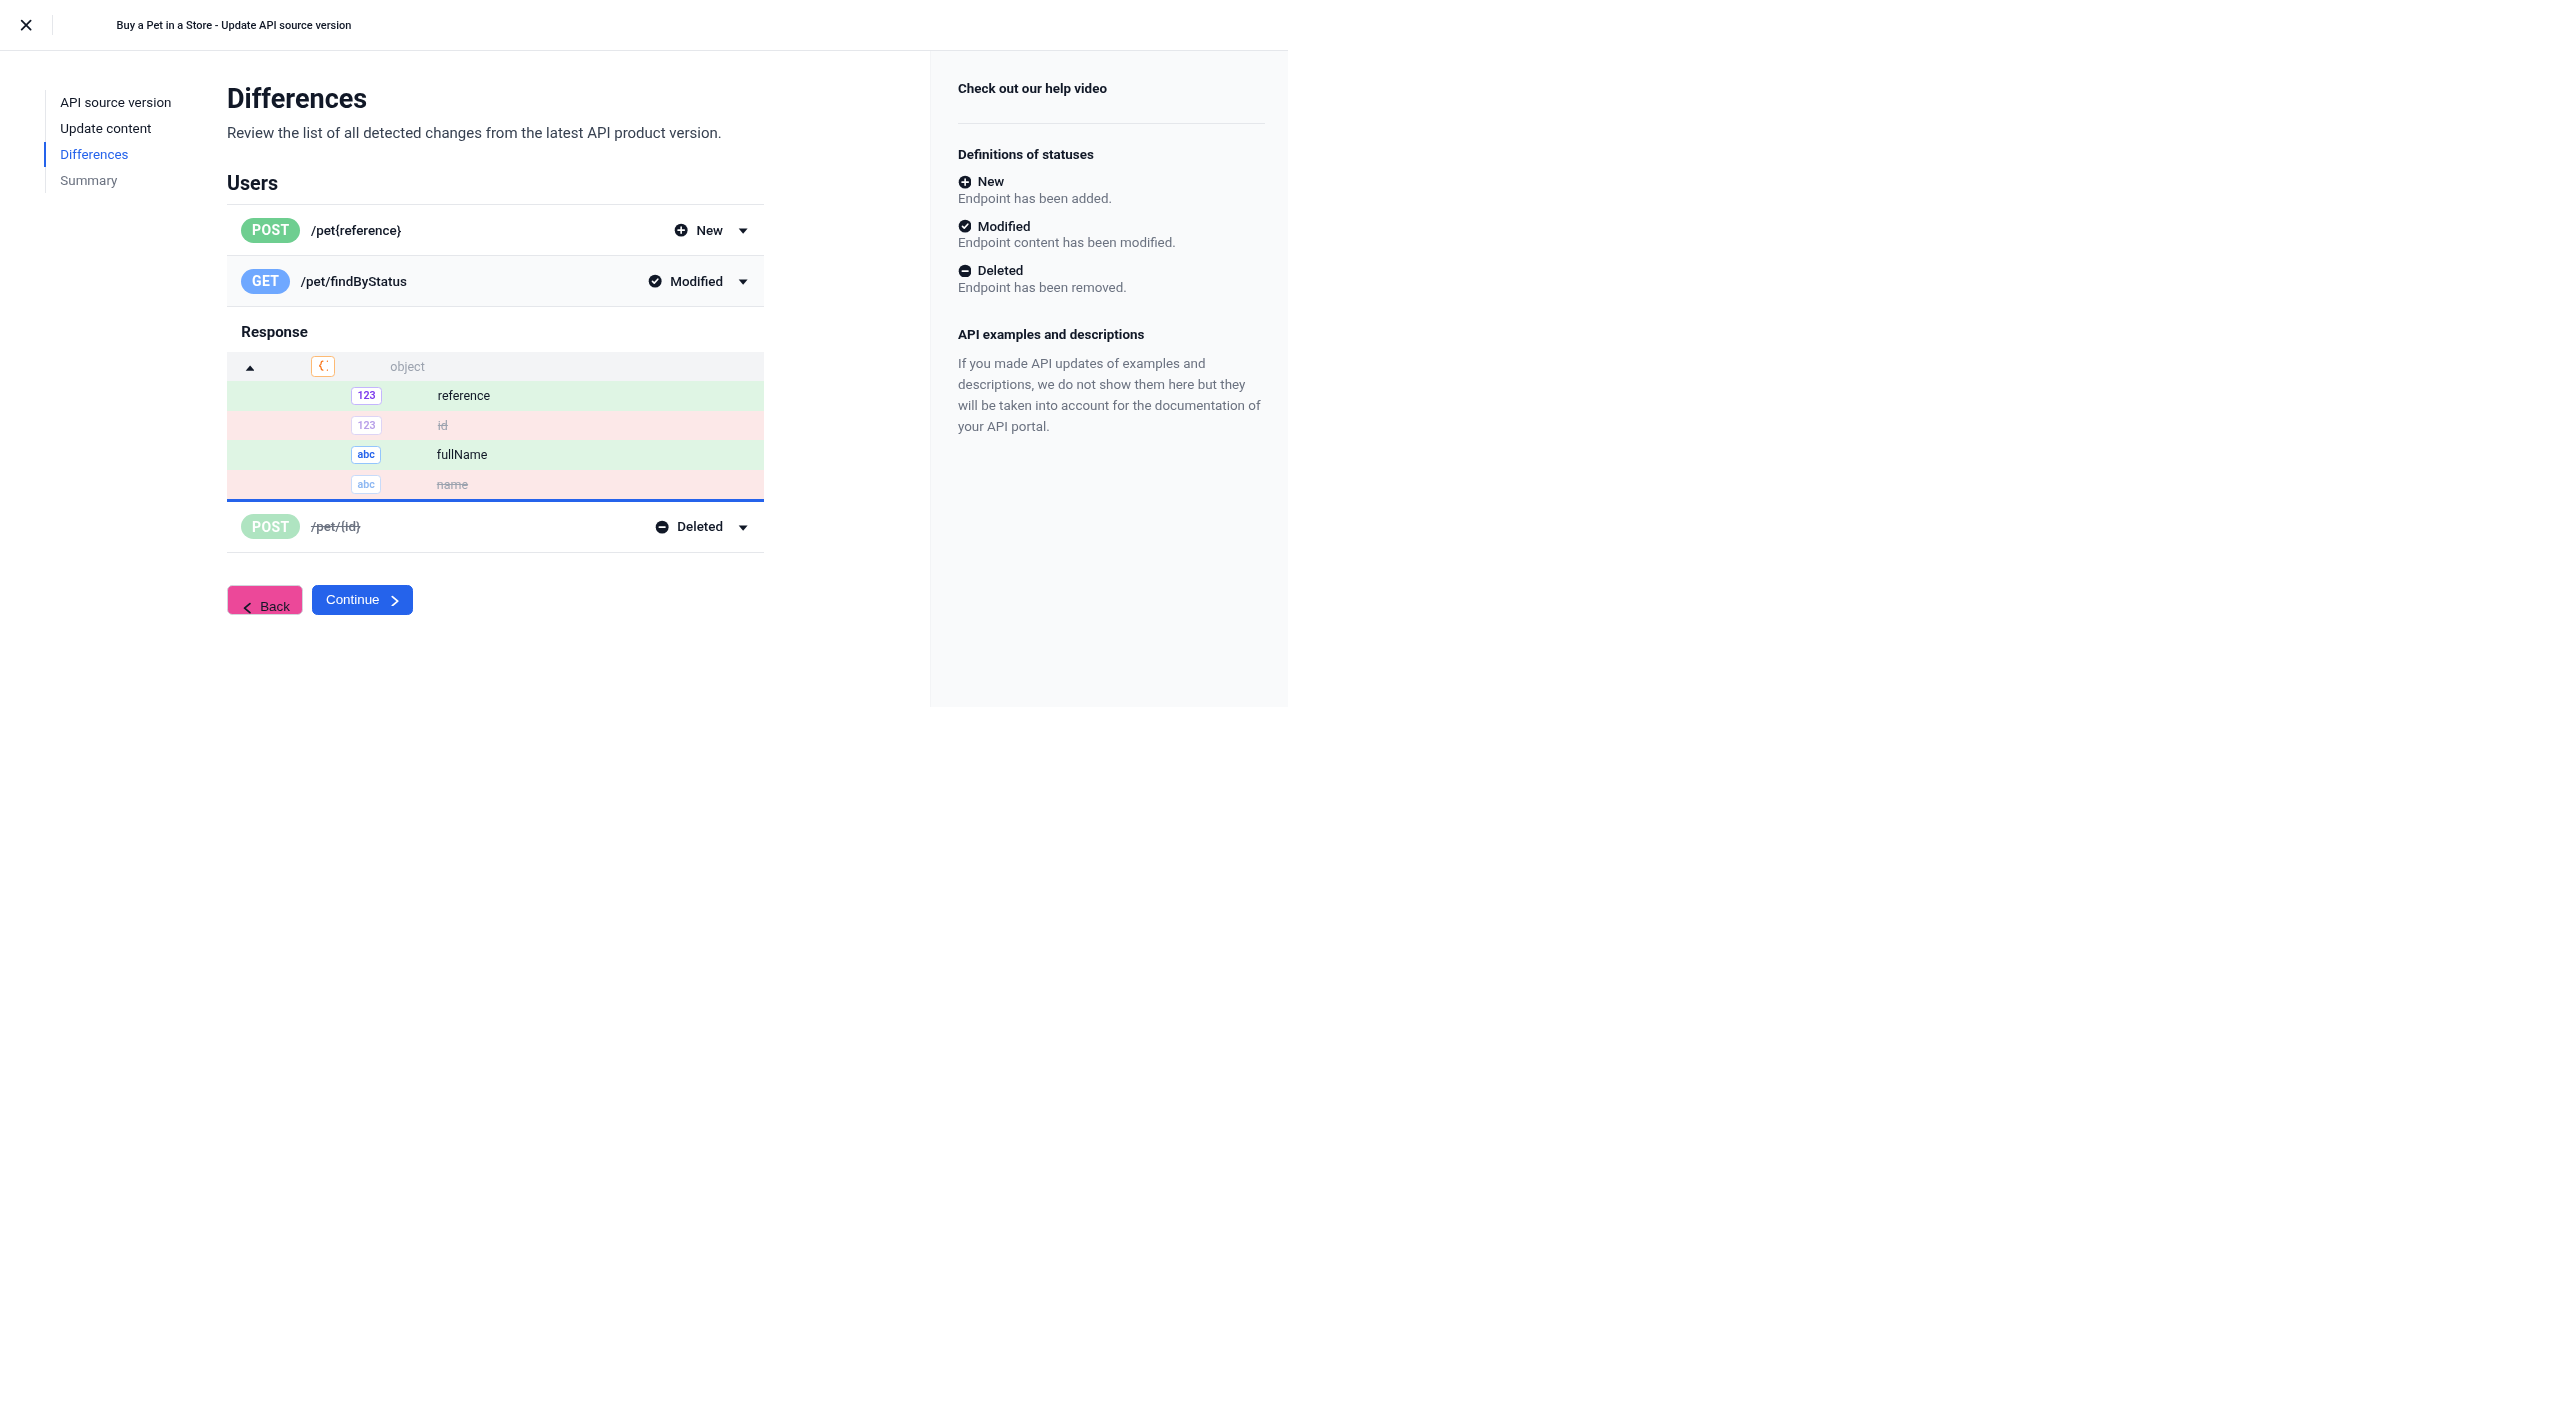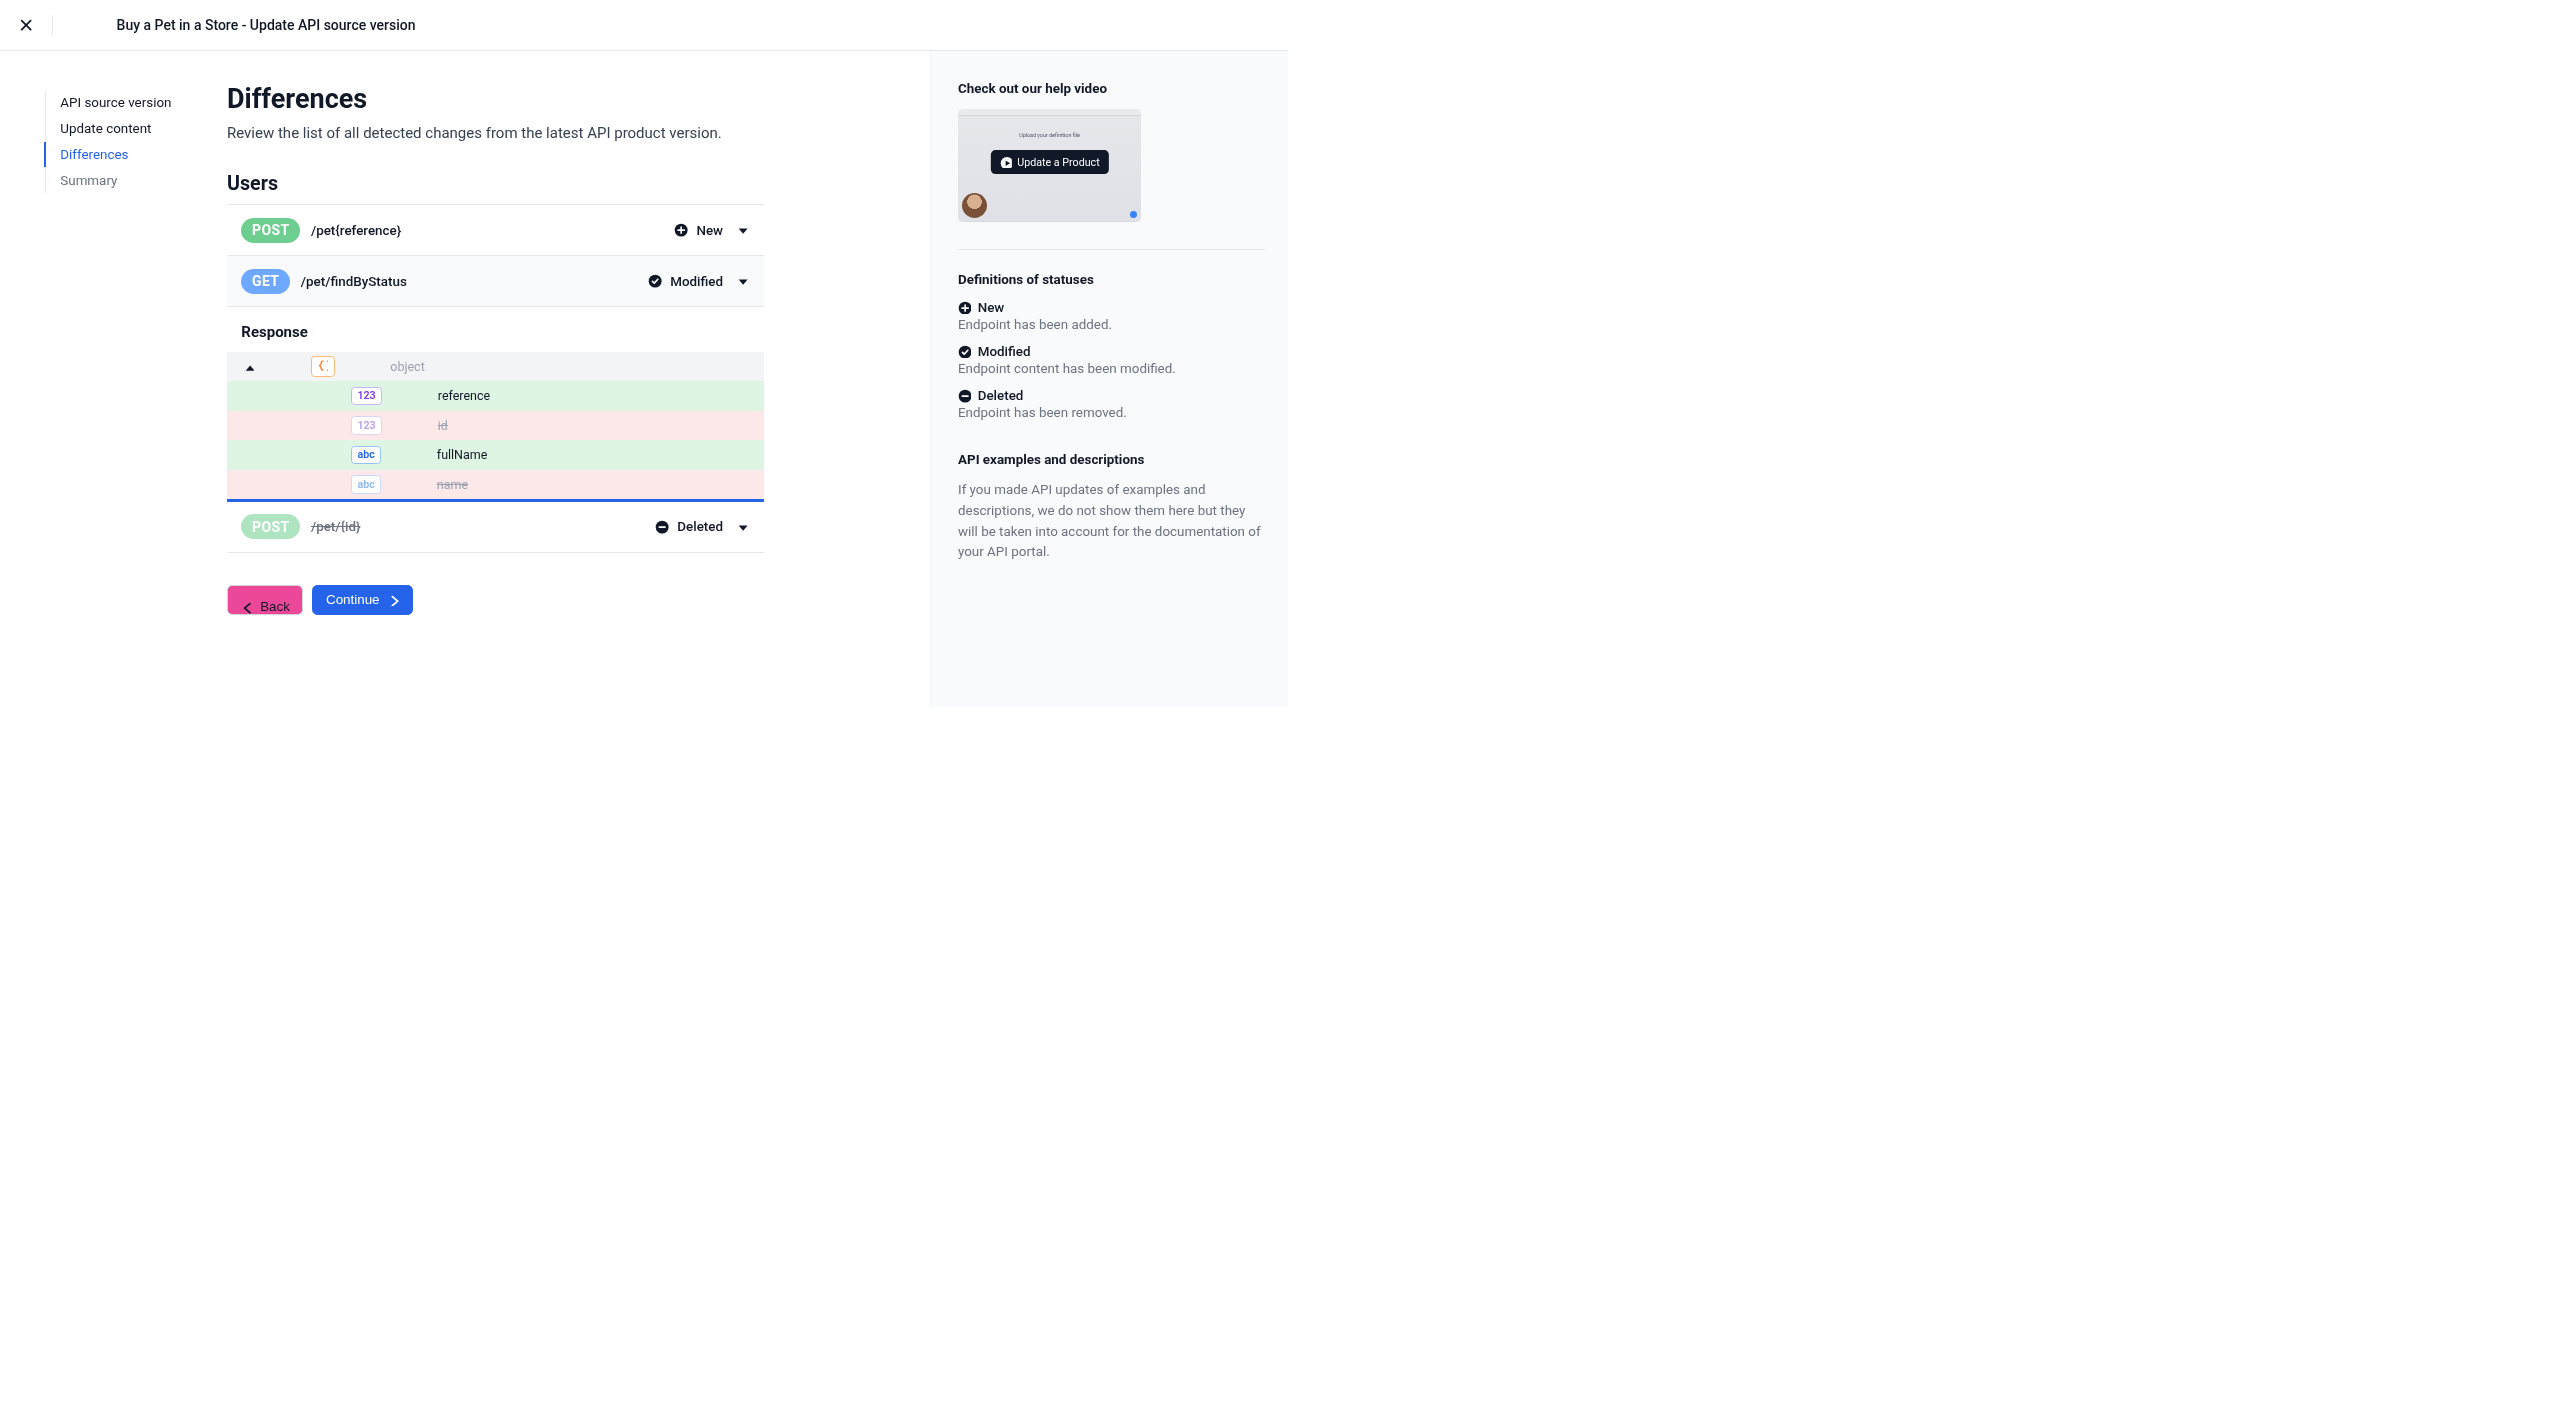--- a/index.html
+++ b/index.html
@@ -10,21 +10,21 @@
   }
   
   .top-header {
     display: flex; align-items: center; height: 51px;
     border-bottom: 0.9px solid #e5e7eb; padding: 0 16px;
   }
   .close-wrap { display:flex; align-items:center; }
   .close-btn { width:19.7px; height:19.7px; display:flex; align-items:center; justify-content:center;
                background:none; border:none; cursor:pointer; color:#111827; }
   .vline { width:0.9px; height:19.7px; background:#e5e7eb; margin:0 16px; }
-  .breadcrumb { font-size:14px; font-weight:500;padding-left:48px; }
+  .breadcrumb { font-size:11px; font-weight:500;padding-left:48px; }
 
   .layout { display:flex; height: calc(100% - 51px); }
 
   
   .left-col { width: 227px; padding: 39px 0 0 45px; }
   .vnav { border-left: 1.8px solid #e5e7eb; }
   .vnav-item { padding: 5.4px 14.3px; font-size:13.4px; cursor:pointer; color:#111827; position:relative; }
   .vnav-item.active { color:#2563eb; }
   .vnav-item.active::before {
     content:""; position:absolute; left:-1.8px; top:0; bottom:0; width:1.8px; background:#2563eb;
@@ -292,34 +292,20 @@
         <span>Continue</span>
         <svg width="12.5" height="12.5" viewBox="0 0 14 14">
             <use href="#ico-arrow-right"></use>
           </svg>
       </button>
     </div>
   </div>
 
   <div class="right-col">
     <div class="rp-heading">Check out our help video</div>
-    <div class="video-thumb">
-      <div class="vt-top"></div>
-      <div class="vt-body">
-        <div class="vt-title">Upload your definition file</div>
-        <div class="vt-label">
-          <svg width="12.5" height="12.5" viewBox="0 0 14 14">
-              <use href="#ico-play"></use>
-            </svg>
-          <span>Update a Product</span>
-        </div>
-        <div class="vt-avatar"></div>
-        <div class="vt-dot"></div>
-      </div>
-    </div>
 
     <div class="rp-divider"></div>
 
     <div class="rp-heading">Definitions of statuses</div>
 
     <div class="def-item">
       <div class="def-head">
         <svg width="13.4" height="13.4" viewBox="0 0 15 15">
             <use href="#ico-plus-circle"></use>
           </svg>

